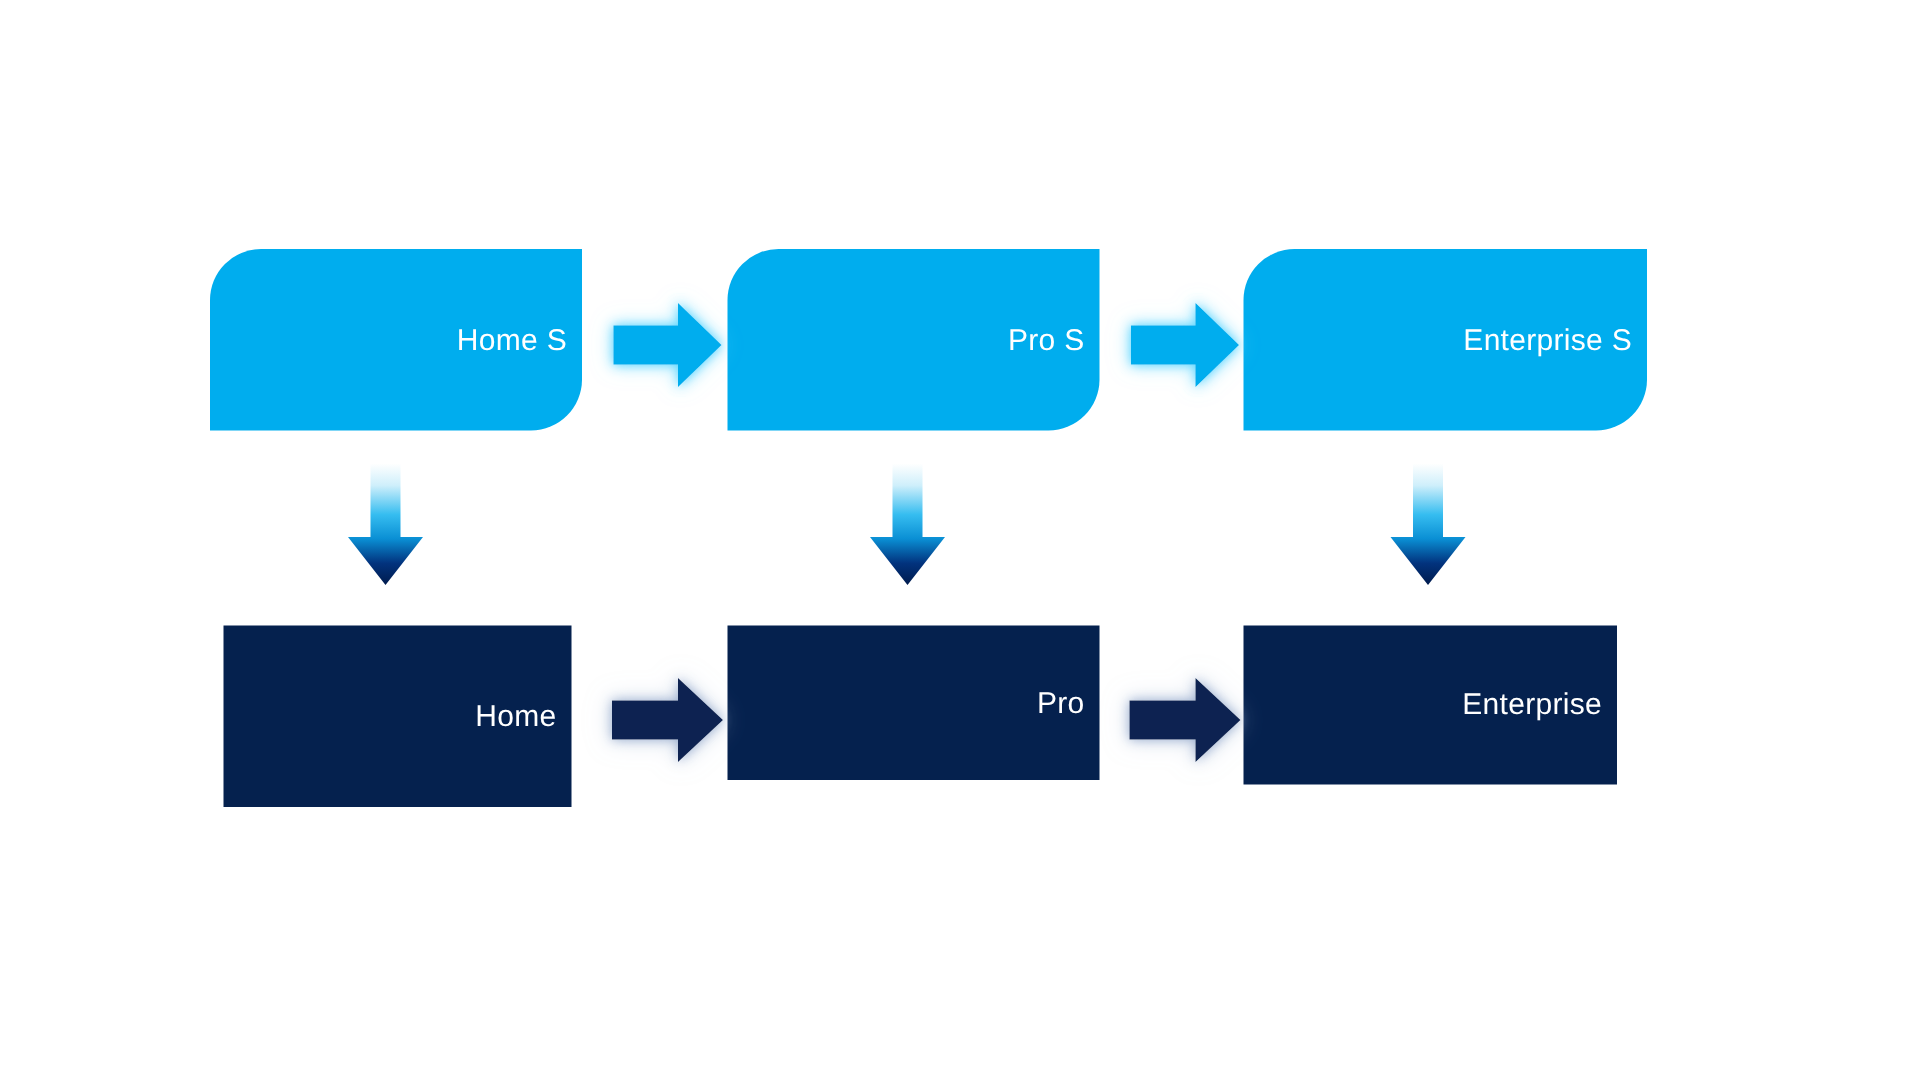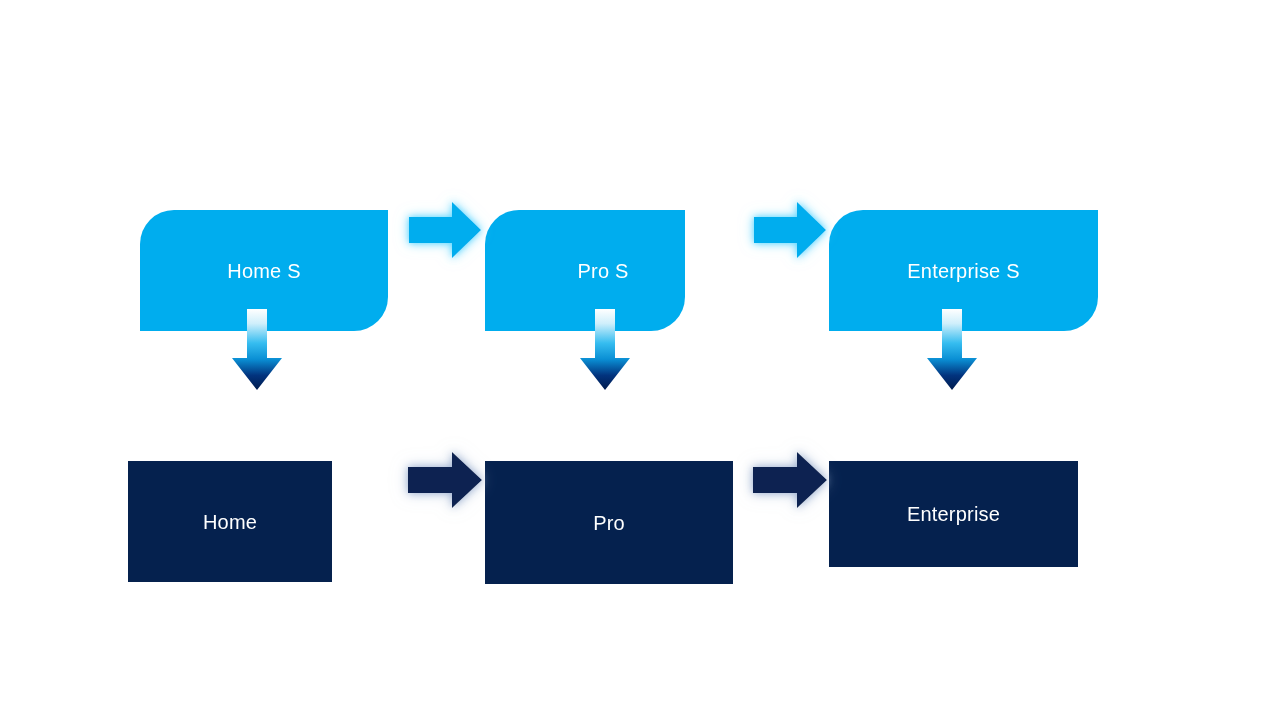--- a/index.html
+++ b/index.html
@@ -19,30 +19,29 @@
     width: 1280px;
     height: 720px;
     background: #ffffff;
   }
 
   
   .node {
     position: absolute;
     display: flex;
     align-items: center;
-    justify-content: center;
+    justify-content: flex-end;
     box-sizing: border-box;
     color: #ffffff;
     font-size: 20px;
     font-weight: 400;
     letter-spacing: 0.2px;
     line-height: 1.2;
     text-align: center;
     user-select: none;
-    margin-top: 44px;
   }
   .node-service {
     background: #00ADEE;
     border-radius: 34px 0 34px 0;
   }
   .node-product {
     background: #05214E;
     border-radius: 0;
   }
   .node-label {
@@ -63,21 +62,21 @@
 </style>
 </head>
 <body>
 
 <div id="canvas">
 
   <div class="node node-service" style="left:140px; top:166px; width:248px; height:121px;">
     <span class="node-label">Home S</span>
   </div>
 
-  <div class="node node-service" style="left:485px; top:166px; width:200px; height:121px;padding-left:36px;">
+  <div class="node node-service" style="left:485px; top:166px; width:248px; height:121px;padding-left:36px;">
     <span class="node-label">Pro S</span>
   </div>
 
   <div class="node node-service" style="left:829px; top:166px; width:269px; height:121px;">
     <span class="node-label">Enterprise S</span>
   </div>
 
   <div class="arrow" style="left:400px; top:190px; width:90px; height:80px;">
     <svg width="90" height="80" viewBox="0 0 90 80">
       <defs>
@@ -117,25 +116,25 @@
       <path d="M19,3 L39,3 L39,52 L54,52 L29,84 L4,52 L19,52 Z" fill="url(#vGrad)"></path>
     </svg>
   </div>
 
   <div class="arrow" style="left:923px; top:306px; width:60px; height:90px;">
     <svg width="60" height="90" viewBox="0 0 60 90">
       <path d="M19,3 L39,3 L39,52 L54,52 L29,84 L4,52 L19,52 Z" fill="url(#vGrad)"></path>
     </svg>
   </div>
 
-  <div class="node node-product" style="left:128px; top:417px; width:204px; height:121px;">
+  <div class="node node-product" style="left:149px; top:417px; width:232px; height:121px;">
     <span class="node-label">Home</span>
   </div>
 
-  <div class="node node-product" style="left:485px; top:417px; width:248px; height:123px;">
+  <div class="node node-product" style="left:485px; top:417px; width:248px; height:103px;">
     <span class="node-label">Pro</span>
   </div>
 
   <div class="node node-product" style="left:829px; top:417px; width:249px; height:106px;">
     <span class="node-label">Enterprise</span>
   </div>
 
   <div class="arrow" style="left:397px; top:440px; width:95px; height:80px;">
     <svg width="95" height="80" viewBox="0 0 95 80">
       <defs>

